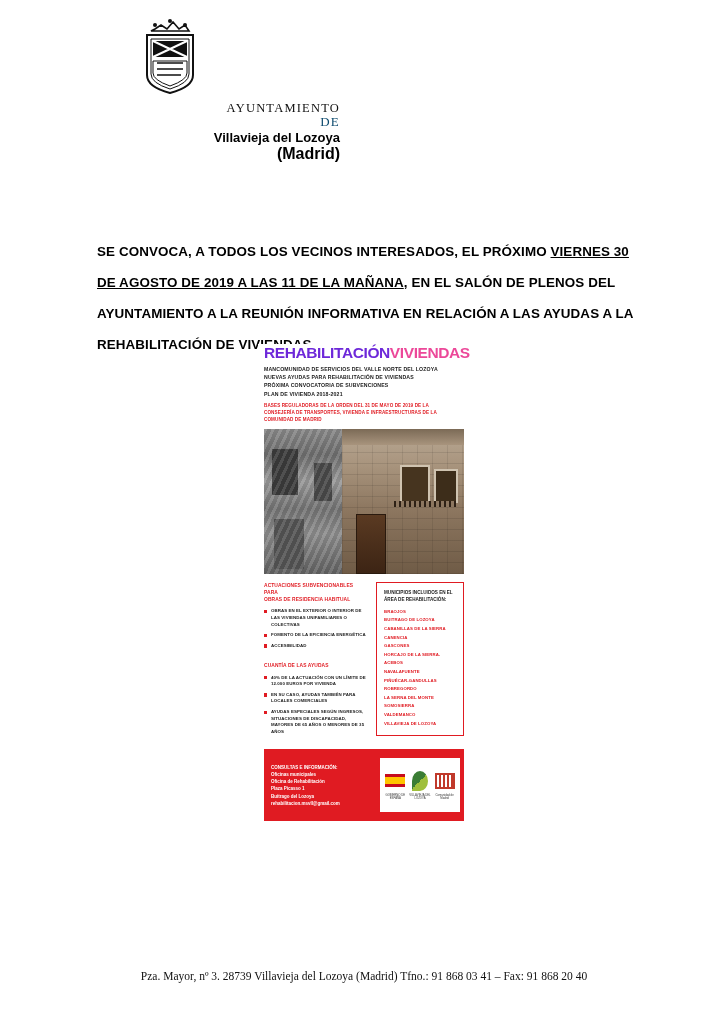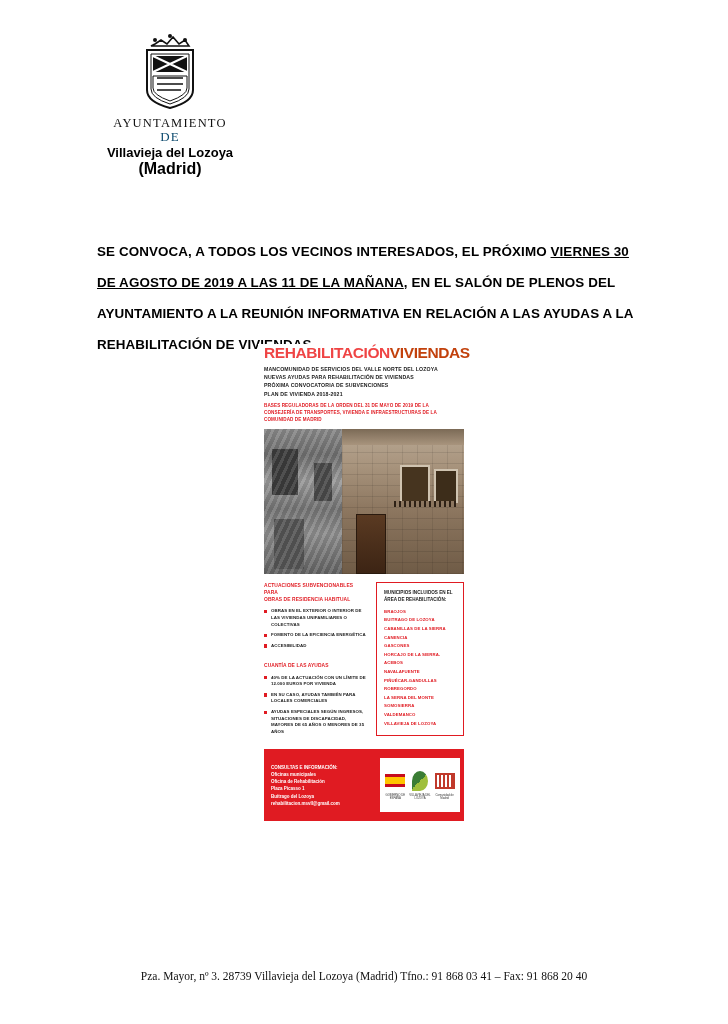--- a/index.html
+++ b/index.html
@@ -19,24 +19,24 @@
   .page {
     position: relative;
     width: 728px;
     height: 1024px;
     box-sizing: border-box;
   }
 
   
   .letterhead {
     position: absolute;
-    top: 32px;
+    top: 17px;
     left: 0;
     width: 340px;
-    text-align: center;
+    text-align: right;
   }
   .crest {
     width: 66px;
     height: 78px;
     margin: 0 auto 6px auto;
     position: relative;
   }
   .crest svg { display: block; }
 
   .lh-line1 {
@@ -94,22 +94,22 @@
     background: #ffffff;
   }
   .poster-title {
     font-family: "Liberation Sans", sans-serif;
     font-weight: bold;
     font-size: 15.5px;
     letter-spacing: -0.4px;
     line-height: 17px;
     margin: 0 0 4px 6px;
   }
-  .poster-title .t-black { color: #ef4444; }
-  .poster-title .t-red { color: #c2410c; }
+  .poster-title .t-black { color: #6d28d9; }
+  .poster-title .t-red { color: #ec4899; }
 
   .poster-sub {
     margin-left: 6px;
     font-family: "Liberation Sans", sans-serif;
     font-weight: bold;
     font-size: 5.2px;
     line-height: 8.2px;
     letter-spacing: 0.15px;
     color: #1a1a1a;
     text-transform: uppercase;

